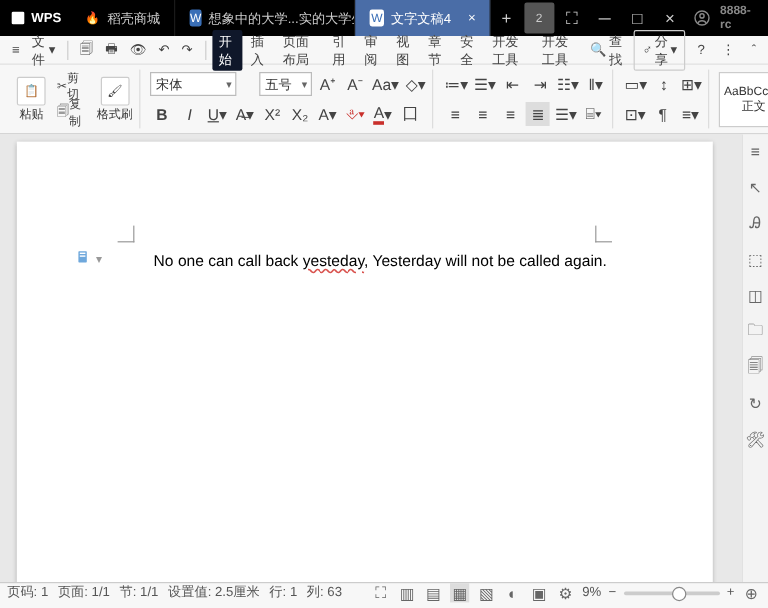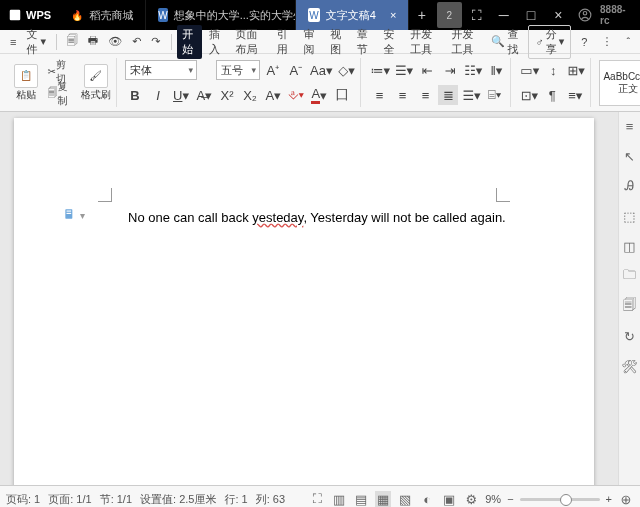--- a/index.html
+++ b/index.html
@@ -30,21 +30,21 @@
 .workspace{position:absolute;top:112px;bottom:22px;left:0;right:22px;background:#e8e8e8;overflow:hidden;}
 .page{position:absolute;left:14px;top:6px;width:580px;height:800px;background:#fff;box-shadow:0 1px 4px rgba(0,0,0,0.3);}
 .crop{position:absolute;width:14px;height:14px;}
 .crop.tl{left:84px;top:70px;border-left:1px solid #999;border-top:1px solid #999;transform:rotate(180deg);}
 .crop.tr{right:84px;top:70px;border-right:1px solid #999;border-top:1px solid #999;transform:rotate(180deg);}
 .doc-text{position:absolute;left:98px;top:92px;font-family:"Times New Roman",serif;font-size:13px;color:#000;margin-left:16px;}
 .misspell{text-decoration:underline wavy #d9534f;}
 .doc-glyph{position:absolute;left:48px;top:88px;width:16px;height:16px;display:flex;align-items:center;justify-content:center;}
 .sidepanel{position:absolute;top:112px;bottom:22px;right:0;width:22px;background:#f3f3f3;border-left:1px solid #ddd;display:flex;flex-direction:column;align-items:center;padding-top:6px;gap:14px;}
 .sp-icon{width:16px;height:16px;display:flex;align-items:center;justify-content:center;color:#666;font-size:13px;}
-.statusbar{position:absolute;bottom:0;left:0;right:0;height:22px;background:#f7f7f7;border-top:1px solid #ccc;display:flex;align-items:flex-end;padding:0 6px;font-size:11px;color:#555;gap:8px;}
+.statusbar{position:absolute;bottom:0;left:0;right:0;height:22px;background:#f7f7f7;border-top:1px solid #ccc;display:flex;align-items:flex-start;padding:0 6px;font-size:11px;color:#555;gap:8px;}
 .sb-right{margin-left:auto;display:flex;align-items:center;gap:6px;}
 .zoom-slider{width:80px;height:3px;background:#ccc;position:relative;border-radius:2px;}
 .zoom-slider::after{content:"";position:absolute;left:50%;top:-4px;width:10px;height:10px;background:#fff;border:1px solid #888;border-radius:50%;}
 svg{width:14px;height:14px;}
 </style>
 </head>
 <body>
 
 <div class="titlebar">
   <div class="logo">

